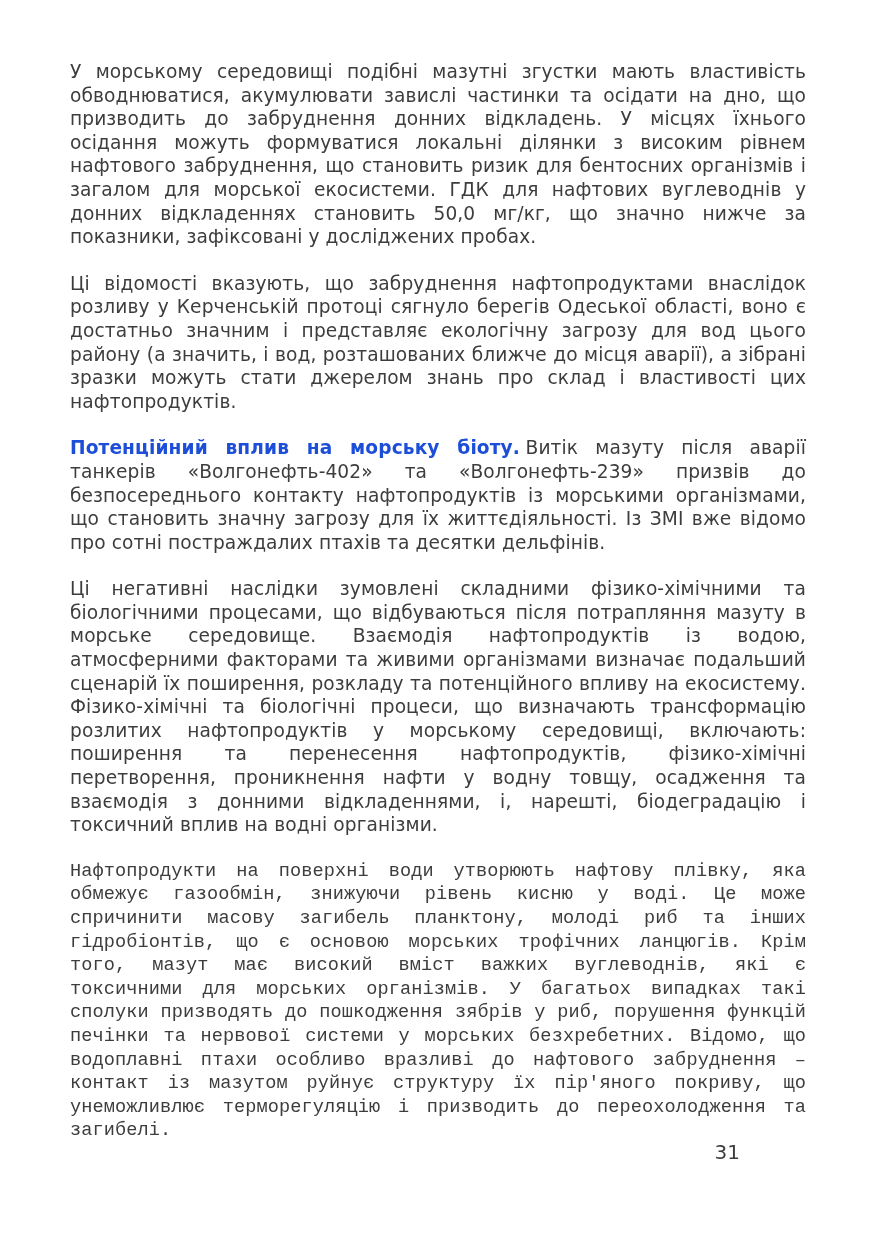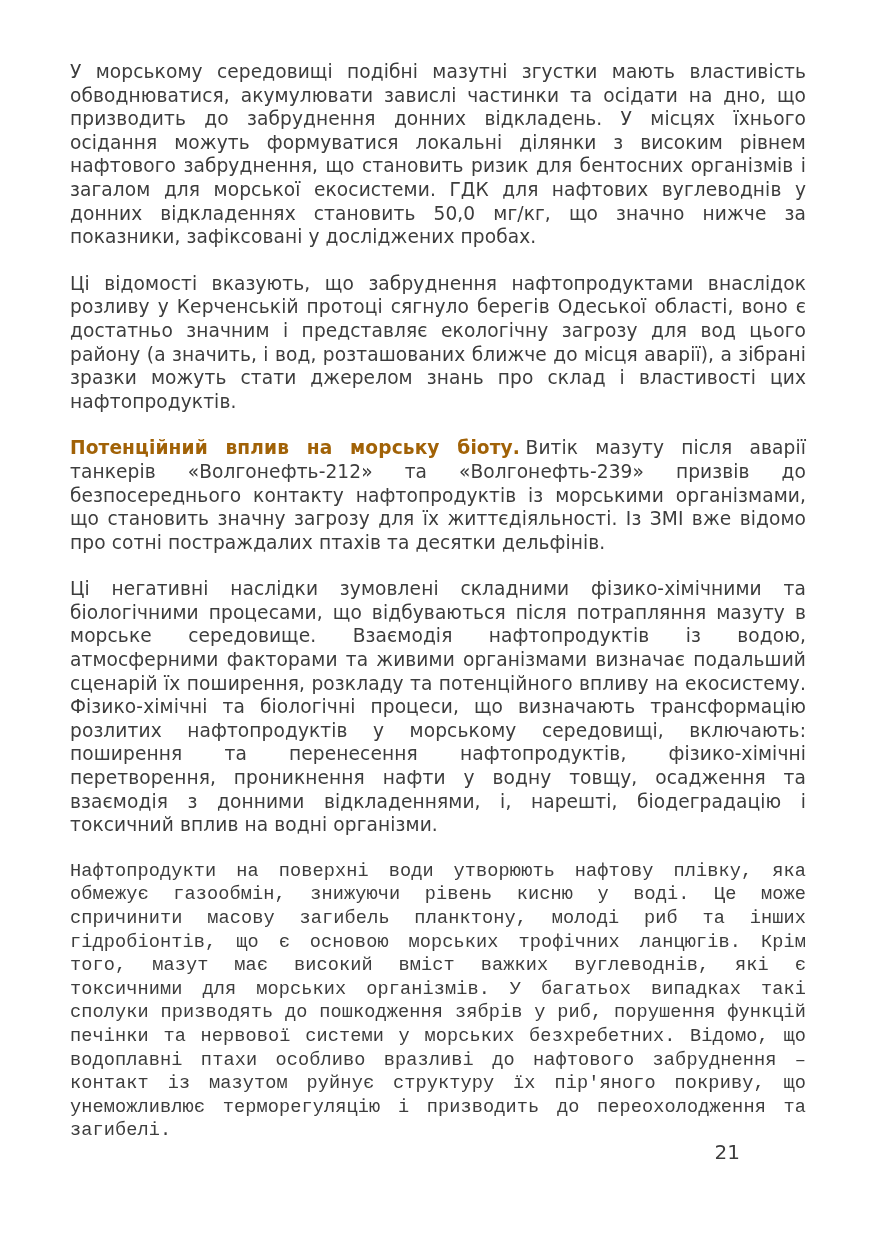--- a/index.html
+++ b/index.html
@@ -29,21 +29,21 @@
     color: #3d3d3d;
     text-align: justify;
     text-justify: inter-word;
   }
   p.para:last-child {
     margin-bottom: 0;
     font-family: Liberation Mono, monospace;
   }
   p.para .lead {
     font-weight: 700;
-    color: #a16207;
+    color: #1d4ed8;
     margin-right: 0.3em;
     letter-spacing: 0.1px;
   }
   .page-number {
     position: absolute;
     right: 69px;
     top: 1140px;
     font-size: 20px;
     line-height: 24px;
     color: #3d3d3d;
@@ -52,22 +52,22 @@
 </head>
 <body>
 
 <div class="page">
   <div class="content">
 
     <p class="para"><span>У морському середовищі подібні мазутні згустки мають властивість обводнюватися, акумулювати завислі частинки та осідати на дно, що призводить до забруднення донних відкладень. У місцях їхнього осідання можуть формуватися локальні ділянки з високим рівнем нафтового забруднення, що становить ризик для бентосних організмів і загалом для морської екосистеми. ГДК для нафтових вуглеводнів у донних відкладеннях становить 50,0 мг/кг, що значно нижче за показники, зафіксовані у досліджених пробах.</span></p>
 
     <p class="para"><span>Ці відомості вказують, що забруднення нафтопродуктами внаслідок розливу у Керченській протоці сягнуло берегів Одеської області, воно є достатньо значним і представляє екологічну загрозу для вод цього району (а значить, і вод, розташованих ближче до місця аварії), а зібрані зразки можуть стати джерелом знань про склад і властивості цих нафтопродуктів.</span></p>
 
-    <p class="para"><strong class="lead">Потенційний вплив на морську біоту.</strong><span>Витік мазуту після аварії танкерів «Волгонефть-212» та «Волгонефть-239» призвів до безпосереднього контакту нафтопродуктів із морськими організмами, що становить значну загрозу для їх життєдіяльності. Із ЗМІ вже відомо про сотні постраждалих птахів та десятки дельфінів.</span></p>
+    <p class="para"><strong class="lead">Потенційний вплив на морську біоту.</strong><span>Витік мазуту після аварії танкерів «Волгонефть-402» та «Волгонефть-239» призвів до безпосереднього контакту нафтопродуктів із морськими організмами, що становить значну загрозу для їх життєдіяльності. Із ЗМІ вже відомо про сотні постраждалих птахів та десятки дельфінів.</span></p>
 
     <p class="para"><span>Ці негативні наслідки зумовлені складними фізико-хімічними та біологічними процесами, що відбуваються після потрапляння мазуту в морське середовище. Взаємодія нафтопродуктів із водою, атмосферними факторами та живими організмами визначає подальший сценарій їх поширення, розкладу та потенційного впливу на екосистему. Фізико-хімічні та біологічні процеси, що визначають трансформацію розлитих нафтопродуктів у морському середовищі, включають: поширення та перенесення нафтопродуктів, фізико-хімічні перетворення, проникнення нафти у водну товщу, осадження та взаємодія з донними відкладеннями, і, нарешті, біодеградацію і токсичний вплив на водні організми.</span></p>
 
     <p class="para"><span>Нафтопродукти на поверхні води утворюють нафтову плівку, яка обмежує газообмін, знижуючи рівень кисню у воді. Це може спричинити масову загибель планктону, молоді риб та інших гідробіонтів, що є основою морських трофічних ланцюгів. Крім того, мазут має високий вміст важких вуглеводнів, які є токсичними для морських організмів. У багатьох випадках такі сполуки призводять до пошкодження зябрів у риб, порушення функцій печінки та нервової системи у морських безхребетних. Відомо, що водоплавні птахи особливо вразливі до нафтового забруднення – контакт із мазутом руйнує структуру їх пір'яного покриву, що унеможливлює терморегуляцію і призводить до переохолодження та загибелі.</span></p>
 
   </div>
 
-  <div class="page-number">21</div>
+  <div class="page-number">31</div>
 </div>
 
 </body></html>

